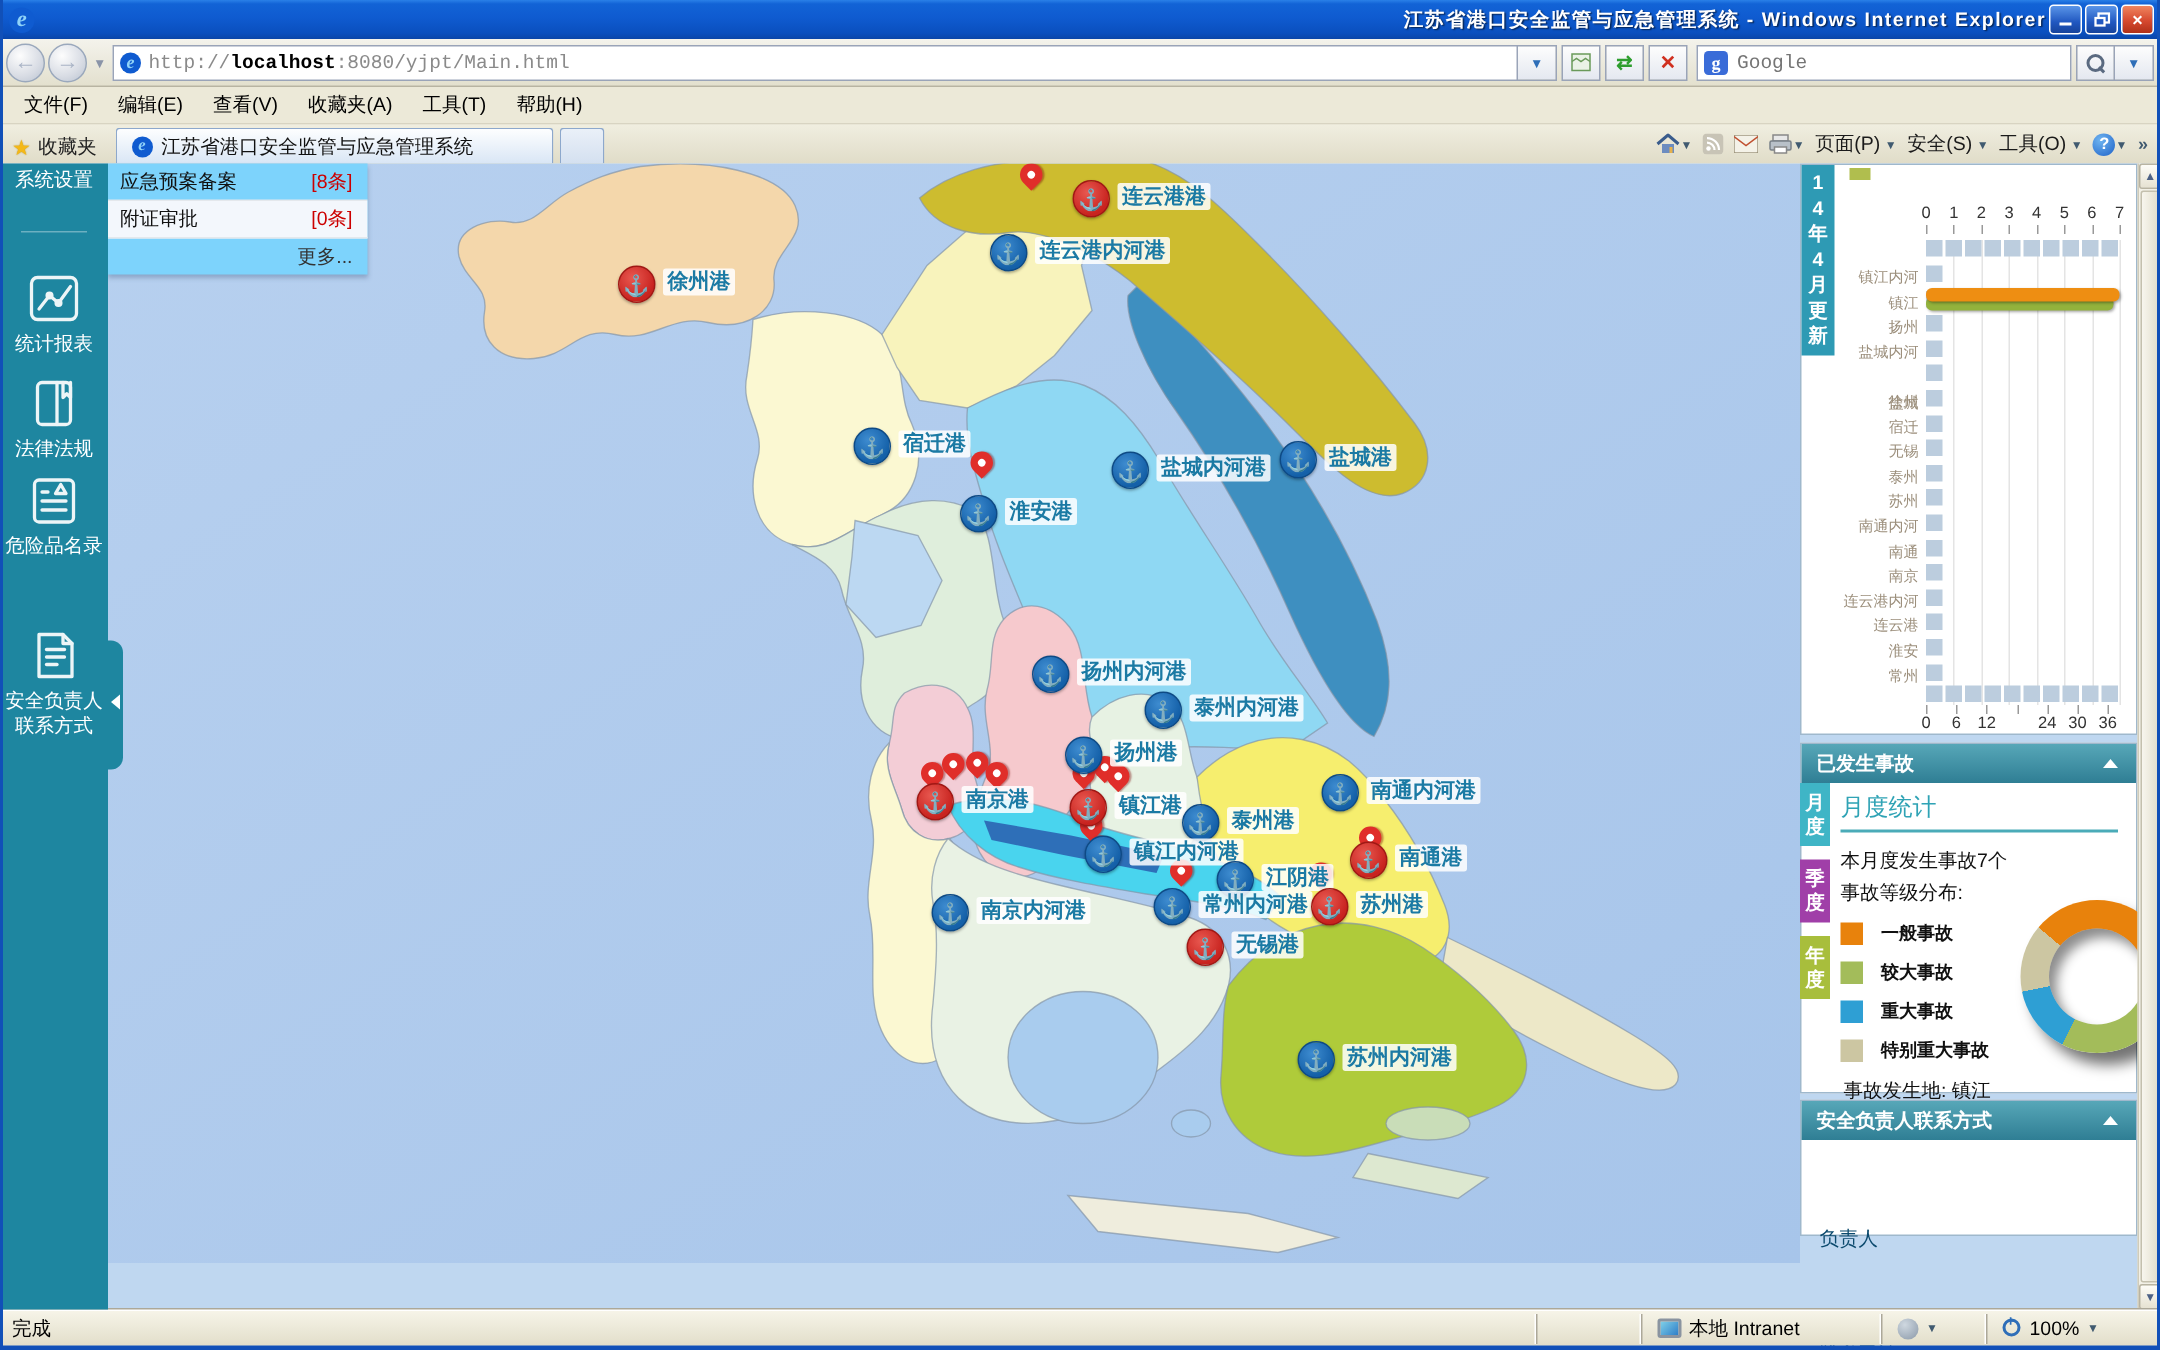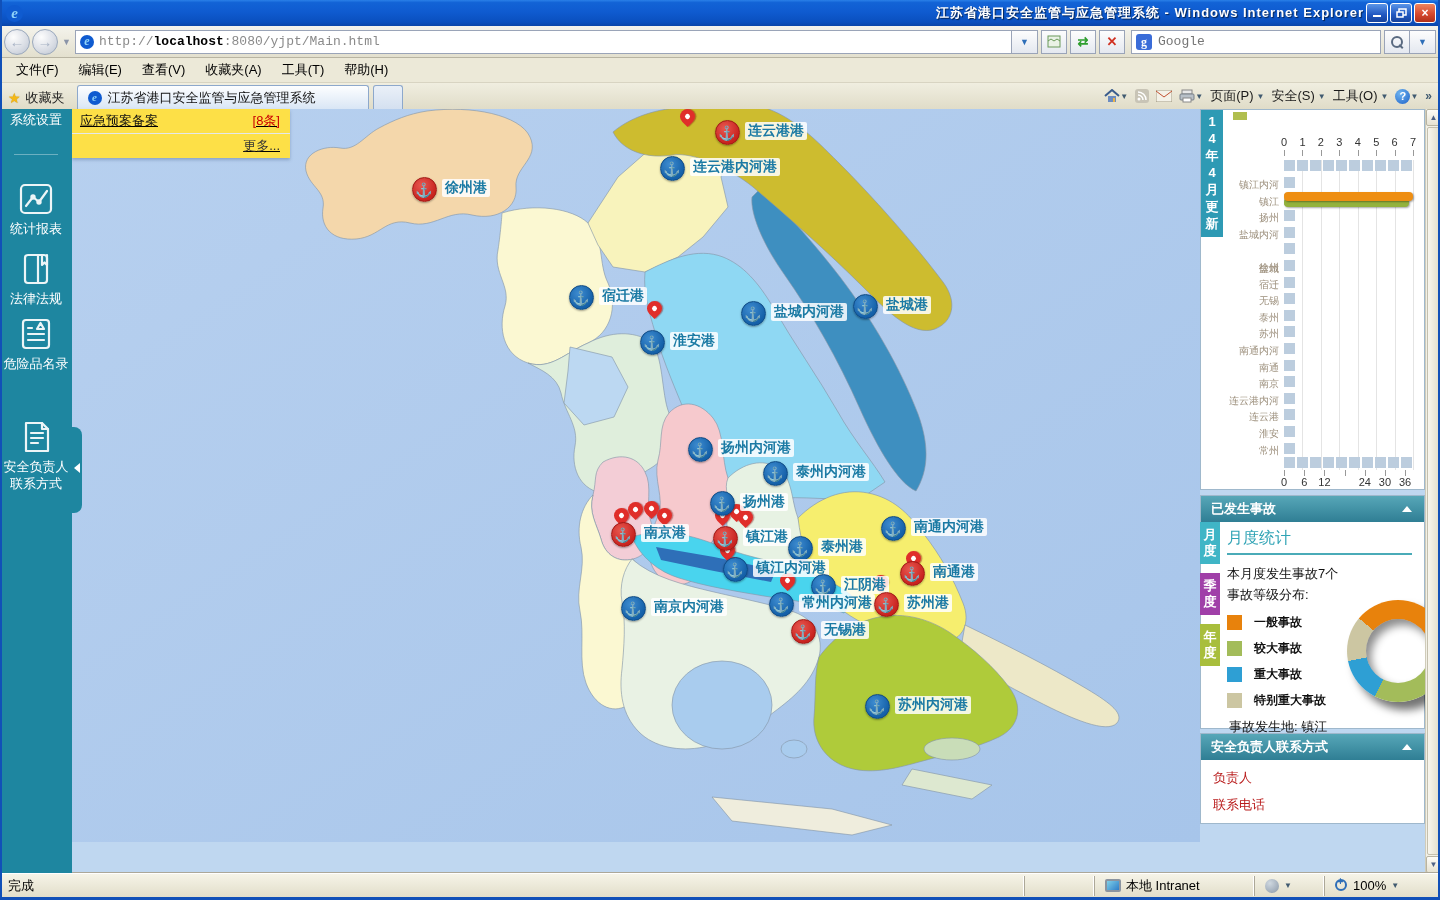--- a/index.html
+++ b/index.html
@@ -67,21 +67,21 @@
   .sidebar { position:absolute; left:0; top:0; width:72px; height:764px; background:#1E86A0; z-index:30; }
   .sb-item { position:absolute; left:0; width:72px; color:#fff; text-align:center; cursor:pointer; }
   .sb-label { font-size:13px; line-height:17px; color:#fff; }
   .sb-icon { margin:0 auto 3px; width:36px; height:36px; }
   .sb-icon svg { width:36px; height:36px; stroke:#fff; fill:none; stroke-width:2.2; stroke-linecap:round; stroke-linejoin:round; opacity:.92; }
   .sb-div { position:absolute; left:14px; width:44px; height:1px; background:rgba(255,255,255,.35); }
   .sb-item.active::after { content:''; position:absolute; right:-10px; top:8px; width:12px; height:86px; background:#1E86A0; border-radius:0 8px 8px 0; }
   .sb-arrow { position:absolute; right:-8px; top:44px; width:0; height:0; border-top:5px solid transparent; border-bottom:5px solid transparent; border-right:6px solid #fff; z-index:2; }
 
   
-  .quickpanel { position:absolute; left:72px; top:0; width:218px; background:#fde047; z-index:25; box-shadow:0 2px 3px rgba(60,90,130,.35);text-decoration:underline; }
+  .quickpanel { position:absolute; left:72px; top:0; width:173px; background:#7dd3fc; z-index:25; box-shadow:0 2px 3px rgba(60,90,130,.35); }
   .qp-row { height:25px; display:flex; align-items:center; padding:0 10px 0 8px; font-size:13px; border-bottom:1px solid #E4E8EC; }
   .qp-row:nth-child(2) { background:#F3F7FC; }
   .qp-label { flex:1; color:#111; }
   .qp-count { color:#CC0000; }
   .qp-more { height:24px; line-height:24px; text-align:right; padding-right:10px; font-size:13px; color:#333; }
 
   
   .map { position:absolute; left:72px; top:0; width:1128px; height:733px; overflow:hidden; }
   .map svg.base { position:absolute; left:0; top:0; }
   .port { position:absolute; z-index:10; }
@@ -122,21 +122,21 @@
   .acc-rule { height:2px; background:#4AABB8; margin:4px 8px 8px 0; }
   .acc-line { font-size:13px; color:#111; line-height:21px; }
   .legend-item { display:flex; align-items:center; height:26px; }
   .legend-sw { width:15px; height:15px; margin-right:12px; }
   .legend-label { font-size:12px; font-weight:bold; color:#111; }
   #donut { position:absolute; left:120px; top:78px; width:102px; height:102px; border-radius:50%; box-shadow:7px 8px 9px rgba(0,0,0,.55); }
   #donut-hole { position:absolute; left:19px; top:19px; width:64px; height:64px; border-radius:50%; background:#fff; box-shadow:inset 5px 6px 8px rgba(0,0,0,.45); }
   .acc-loc { position:absolute; left:2px; top:196px; font-size:13px; color:#111; }
 
   #contact-panel { top:624px; height:91px; }
-  .contact-row { font-size:13px; color:#b91c1c; padding:9px 0 0 12px; }
+  .contact-row { font-size:13px; color:#0c4a6e; padding:9px 0 0 12px;margin-top:48px; }
 
   
   .pagescroll { position:absolute; left:1425px; top:0; width:15px; height:764px; background:#F2F0E6; border-left:1px solid #D0CCBA; }
   .scroll-btn { position:absolute; left:0; width:15px; height:17px; background:linear-gradient(180deg,#FDFCF7,#E6E2D2); border:1px solid #B8B4A2; border-radius:2px; color:#4D6185; font-size:8px; text-align:center; line-height:16px; }
   .scroll-thumb { position:absolute; left:1px; top:18px; width:13px; height:728px; background:linear-gradient(90deg,#F8F6EE,#E2DECC); border:1px solid #C4C0AE; border-radius:2px; }
 
   
   .statusbar { position:absolute; left:0; bottom:3px; width:100%; height:24px; background:linear-gradient(180deg,#F6F4E8,#E2DECA); border-top:1px solid #fff; box-shadow:0 -1px 0 #ACA899; display:flex; align-items:center; font-size:13px; color:#000; }
   .status-left { flex:1; padding-left:8px; }
   .status-cell { display:flex; align-items:center; height:20px; padding:0 10px; border-left:1px solid #ACA899; box-shadow:-1px 0 0 #fff; gap:5px; }
@@ -413,20 +413,24 @@
         <div class="pin" style="left: 654px; top: 448px;"></div>
         <div class="pin" style="left: 708px; top: 464px;"></div>
         <div class="pin" style="left: 834px; top: 442px;"></div>
         <div class="pin" style="left: 801px; top: 466px;"></div>
       </div>
 
     <div class="quickpanel" id="quickpanel">
         <div class="qp-row">
           <div class="qp-label">应急预案备案</div>
           <div class="qp-count">[8条]</div>
+        </div>
+        <div class="qp-row">
+          <div class="qp-label">附证审批</div>
+          <div class="qp-count">[0条]</div>
         </div>
         <div class="qp-more">更多...</div>
       </div>
 
     <div class="sidebar" id="sidebar">
         <div class="sb-item" style="top: 2px; height: 24px;">
           <div class="sb-label">
             <div>系统设置</div>
           </div>
         </div>

